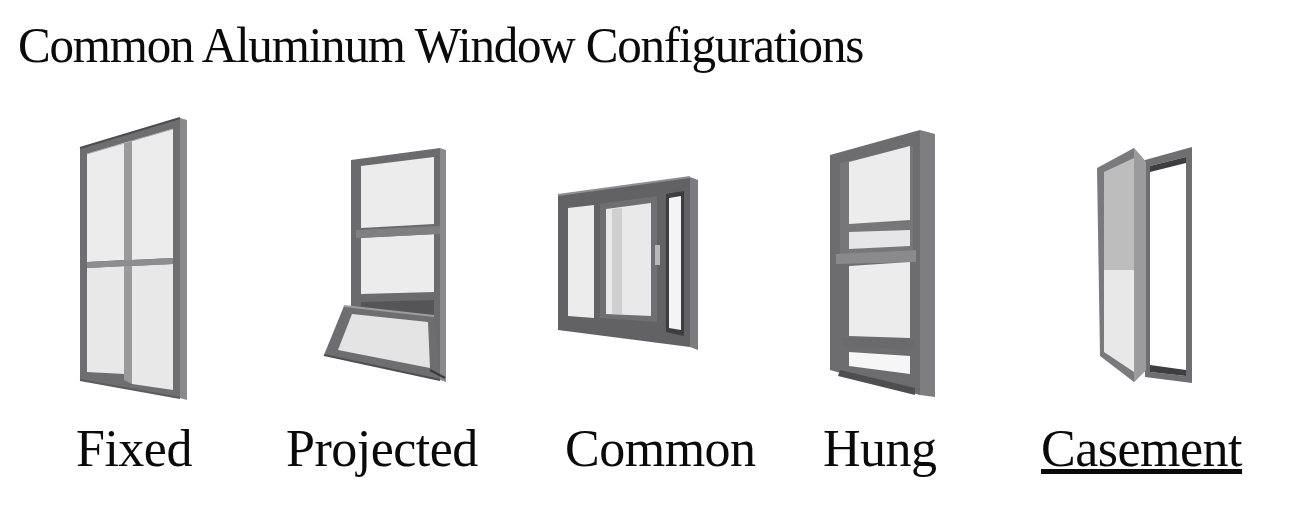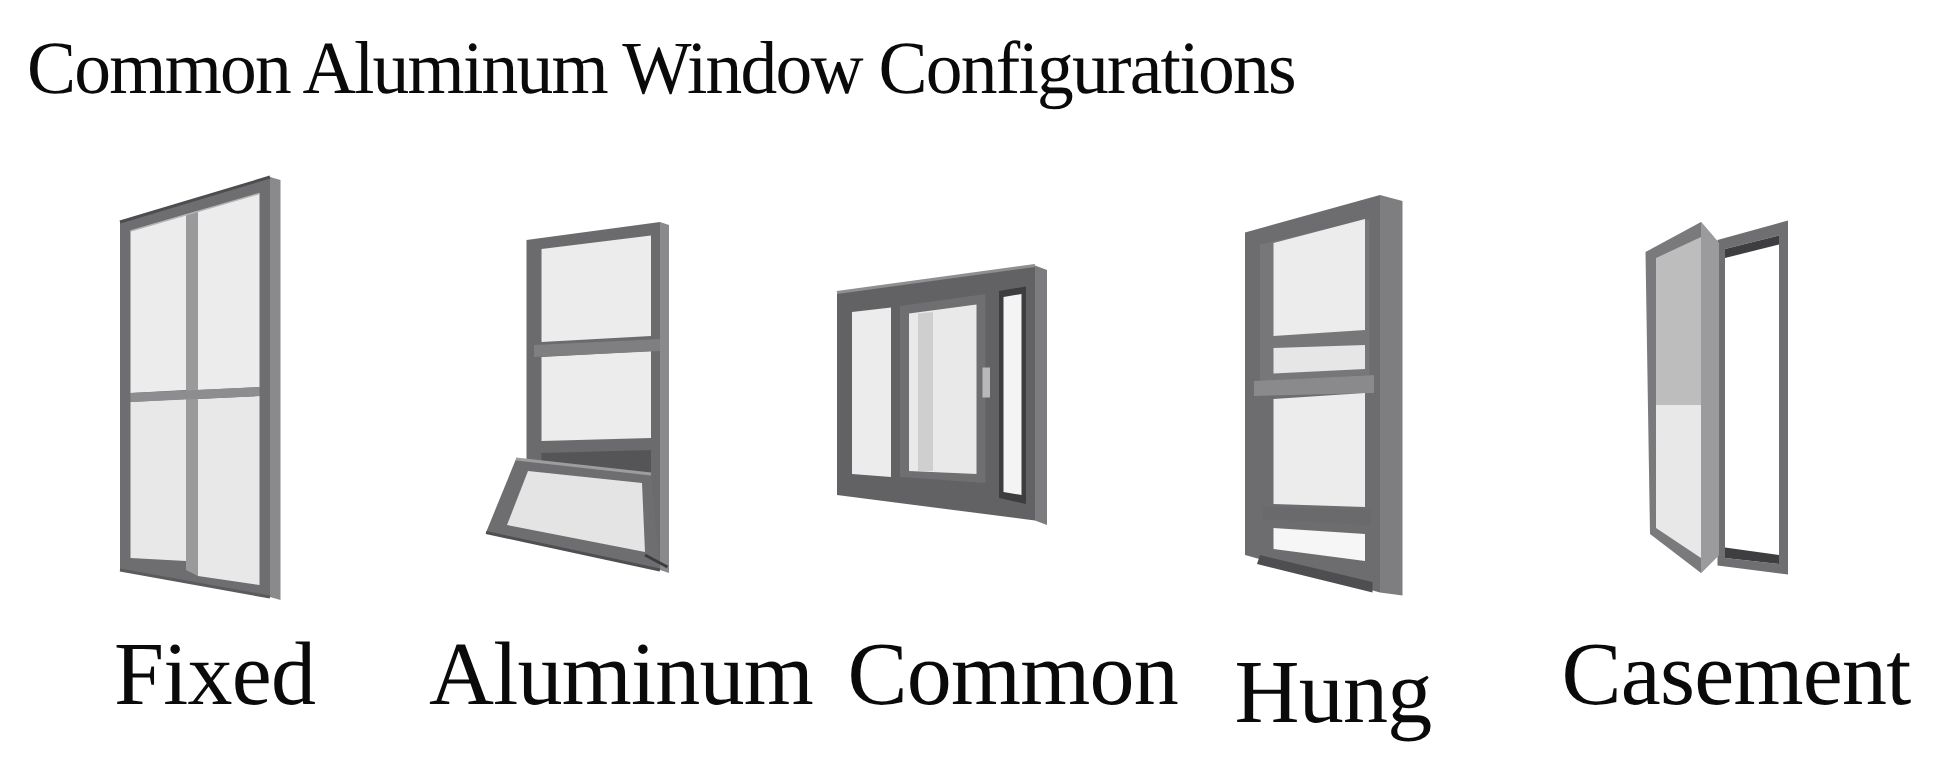--- a/index.html
+++ b/index.html
@@ -1,20 +1,20 @@
 <!DOCTYPE html>
 <html><head>
   <meta charset="utf-8">
   <style>
     html, body { margin: 0; padding: 0; background: #ffffff; }
     body { width: 1290px; height: 516px; position: relative; overflow: hidden; font-family: "DejaVu Serif", "Liberation Serif", serif; color: #0a0a0a; }
     .title { position: absolute; left: 18px; top: 14px; font-family: "Liberation Serif", "DejaVu Serif", serif; font-size: 50px; letter-spacing: -1.2px; line-height: 62px; font-weight: normal; white-space: nowrap; transform: scaleX(0.98); transform-origin: left top; }
     .item { position: absolute; }
     .item svg { position: absolute; left: 0; top: 0; overflow: visible; }
-    .label { position: absolute; top: 418px; font-family: "Liberation Serif", "DejaVu Serif", serif; font-size: 60px; line-height: 62px; white-space: nowrap; letter-spacing: -0.5px; }
+    .label { position: absolute; top: 418px; font-family: "Liberation Serif", "DejaVu Serif", serif; font-size: 52px; line-height: 62px; white-space: nowrap; letter-spacing: -0.5px; }
   </style>
 </head>
 <body>
 
 <div class="title">Common Aluminum Window Configurations</div>
 
 <div class="item" style="left:0;top:0;">
   <svg width="260" height="420" viewBox="0 0 260 420">
 
     <polygon points="180,118 187,120 187,400 180,398" fill="#8a8a8d"></polygon>
@@ -47,21 +47,21 @@
 
     <polygon points="361,302 434,300 434,374 361,354" fill="#555558"></polygon>
 
     <polygon points="344,306 434,316 440,380 324,355" fill="#6e6e71"></polygon>
     <polygon points="352,314 428,322 430,368 338,350" fill="#e4e4e4"></polygon>
     <polyline points="344,306 434,316" stroke="#9d9d9f" stroke-width="2" fill="none"></polyline>
     <polyline points="324,355 440,380" stroke="#4f4f52" stroke-width="2" fill="none"></polyline>
     <line x1="430" y1="370" x2="445" y2="378" stroke="#3c3c3f" stroke-width="2"></line>
   </svg>
 </div>
-<div class="label" style="left:286px;">Aluminum</div>
+<div class="label" style="left:286px;">Projected</div>
 
 <div class="item" style="left:0;top:0;">
   <svg width="760" height="420" viewBox="0 0 760 420">
     <polygon points="690,177 698,180 698,350 690,347" fill="#7c7c7f"></polygon>
     <polygon points="558,195 690,177 690,347 558,330" fill="#626265"></polygon>
 
     <polygon points="568,208 594,205 594,318 568,316" fill="#ececec"></polygon>
 
     <polygon points="600,204 657,196 657,322 600,318" fill="#6f6f72"></polygon>
     <polygon points="606,209 651,203 651,316 606,314" fill="#e9e9e9"></polygon>
@@ -86,29 +86,29 @@
     <polygon points="849,232 910,230 910,246 849,249" fill="#e6e6e6"></polygon>
 
     <polygon points="836,254 916,250 916,262 836,264" fill="#8a8a8d"></polygon>
 
     <polygon points="849,266 910,262 910,338 849,336" fill="#ececec"></polygon>
     <polygon points="842,338 914,340 914,350 842,346" fill="#6a6a6d"></polygon>
     <polygon points="849,352 910,356 910,374 849,366" fill="#f6f6f6"></polygon>
     <polygon points="840,370 915,388 915,395 838,376" fill="#4e4e51"></polygon>
   </svg>
 </div>
-<div class="label" style="left:823px;margin-top:12px;">Hung</div>
+<div class="label" style="left:823px;">Hung</div>
 
 <div class="item" style="left:0;top:0;">
   <svg width="1290" height="420" viewBox="0 0 1290 420">
 
     <polygon points="1145,160 1192,147 1192,383 1145,377" fill="#6f6f72"></polygon>
     <polygon points="1150,166 1186,157 1186,376 1150,372" fill="#ffffff"></polygon>
     <polygon points="1150,166 1186,157 1186,163 1150,172" fill="#3e3e41"></polygon>
     <polygon points="1150,365 1186,370 1186,376 1150,372" fill="#3e3e41"></polygon>
 
     <polygon points="1097,168 1134,148 1146,162 1146,370 1134,382 1100,356" fill="#7a7a7d"></polygon>
     <polygon points="1104,172 1134,158 1134,270 1104,270" fill="#bdbdbe"></polygon>
     <polygon points="1104,270 1134,270 1134,372 1104,352" fill="#e8e8e8"></polygon>
     <polygon points="1134,148 1146,162 1146,370 1134,382" fill="#9b9b9e"></polygon>
   </svg>
 </div>
-<div class="label" style="left:1041px;">Casement</div>
+<div class="label" style="left:1041px;text-decoration:underline;">Casement</div>
 
 </body></html>

